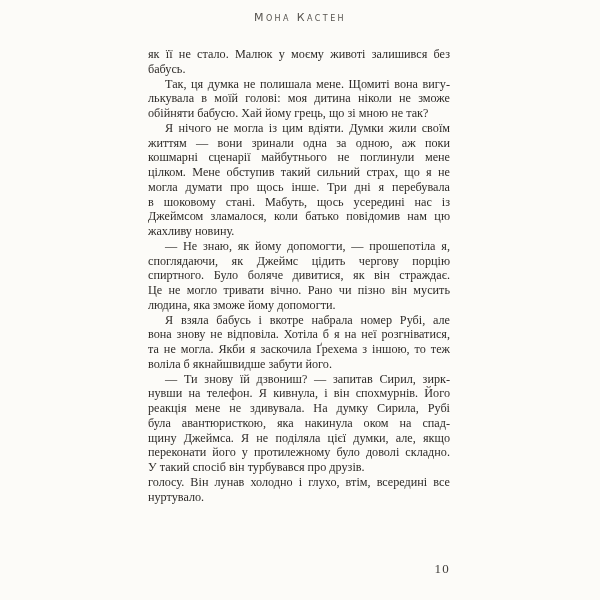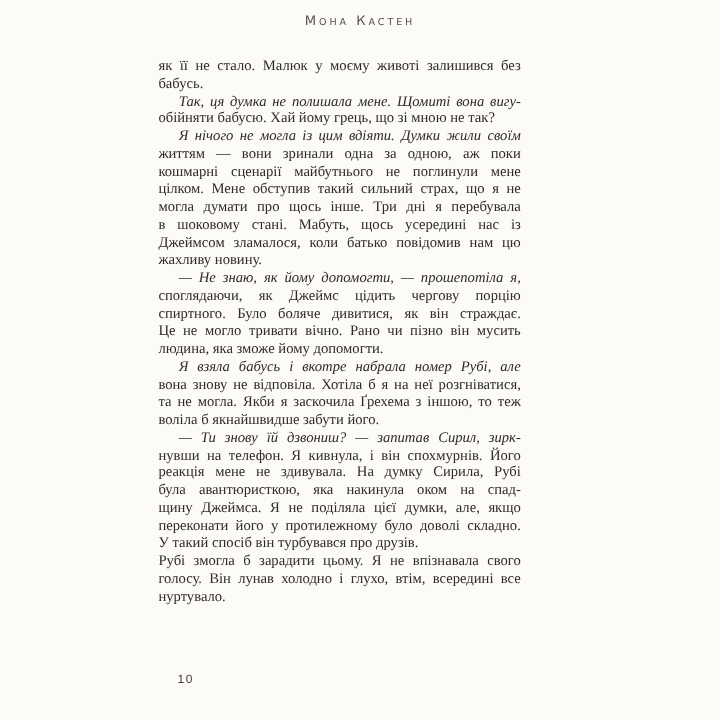--- a/index.html
+++ b/index.html
@@ -28,66 +28,66 @@
     text-align: center;
     font-family: "DejaVu Sans", sans-serif;
     font-variant: small-caps;
     font-size: 11px;
     letter-spacing: 2.4px;
     color: var(--header-text);
   }
   .body-text {
     position: absolute;
     top: 47px;
-    left: 132px;
+    left: 148px;
     width: 302px;
     font-size: 12.2px;
     line-height: 14.75px;
     color: var(--body-text);
     text-rendering: optimizeLegibility;
   }
   .para { margin: 0; }
   .line {
     height: 14.75px;
     text-align: justify;
     text-align-last: justify;
     white-space: nowrap;
   }
   .line.last {
     text-align-last: left;
   }
   .para.indent .line.first {
     text-indent: 17px;
-    font-style: italic;
   }
   .page-number {
     position: absolute;
     top: 561px;
     left: 148px;
     width: 302px;
-    text-align: left;
-    font-family: Liberation Sans, sans-serif;
-    font-size: 10px;
+    text-align: right;
+    font-family: Liberation Serif, serif;
+    font-size: 13px;
     letter-spacing: 1.2px;
     color: var(--pagenum-text);
   }
 </style>
 </head>
 <body>
 
 <div class="page">
   <div class="running-header">Мона Кастен</div>
 
   <div class="body-text">
       <div class="para">
         <div class="line first">як її не стало. Малюк у моєму животі залишився без</div>
         <div class="line last">бабусь.</div>
       </div>
       <div class="para indent">
         <div class="line first">Так, ця думка не полишала мене. Щомиті вона вигу-</div>
+        <div class="line">лькувала в моїй голові: моя дитина ніколи не зможе</div>
         <div class="line last">обійняти бабусю. Хай йому грець, що зі мною не так?</div>
       </div>
       <div class="para indent">
         <div class="line first">Я нічого не могла із цим вдіяти. Думки жили своїм</div>
         <div class="line">життям — вони зринали одна за одною, аж поки</div>
         <div class="line">кошмарні сценарії майбутнього не поглинули мене</div>
         <div class="line">цілком. Мене обступив такий сильний страх, що я не</div>
         <div class="line">могла думати про щось інше. Три дні я перебувала</div>
         <div class="line">в шоковому стані. Мабуть, щось усередині нас із</div>
         <div class="line">Джеймсом зламалося, коли батько повідомив нам цю</div>
@@ -109,20 +109,19 @@
       <div class="para indent">
         <div class="line first">— Ти знову їй дзвониш? — запитав Сирил, зирк-</div>
         <div class="line">нувши на телефон. Я кивнула, і він спохмурнів. Його</div>
         <div class="line">реакція мене не здивувала. На думку Сирила, Рубі</div>
         <div class="line">була авантюристкою, яка накинула оком на спад-</div>
         <div class="line">щину Джеймса. Я не поділяла цієї думки, але, якщо</div>
         <div class="line">переконати його у протилежному було доволі складно.</div>
         <div class="line last">У такий спосіб він турбувався про друзів.</div>
       </div>
       <div class="para indent">
-        <div class="line">Рубі змогла б зарадити цьому. Я не впізнавала свого</div>
         <div class="line">голосу. Він лунав холодно і глухо, втім, всередині все</div>
         <div class="line last">нуртувало.</div>
       </div>
     </div>
 
   <div class="page-number">10</div>
 </div>
 
 </body></html>

